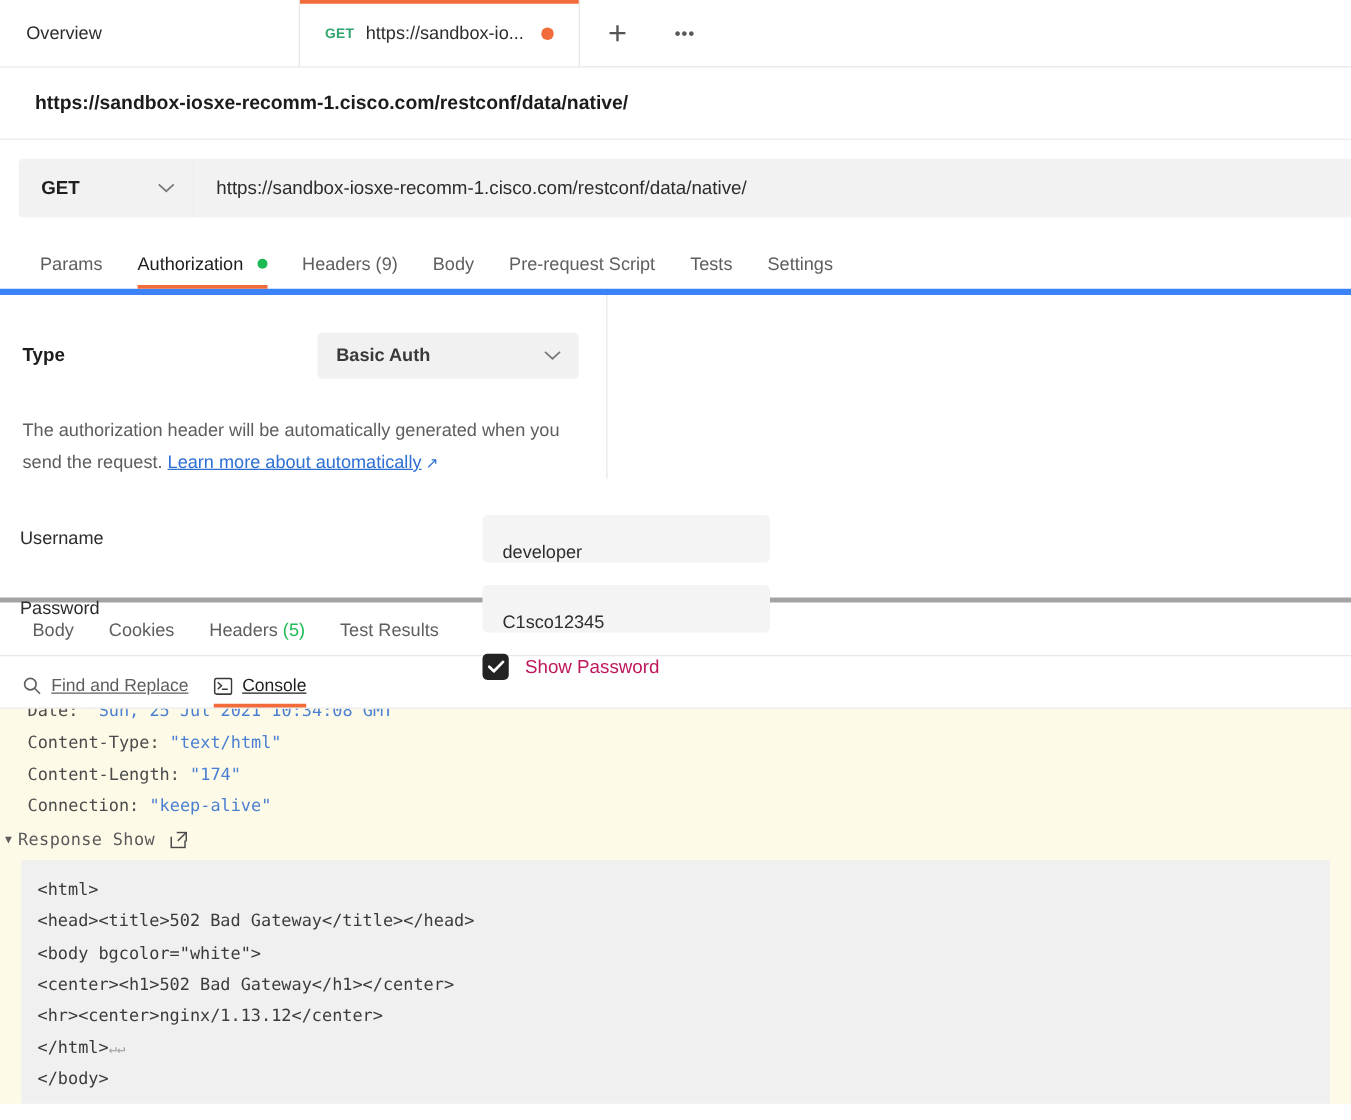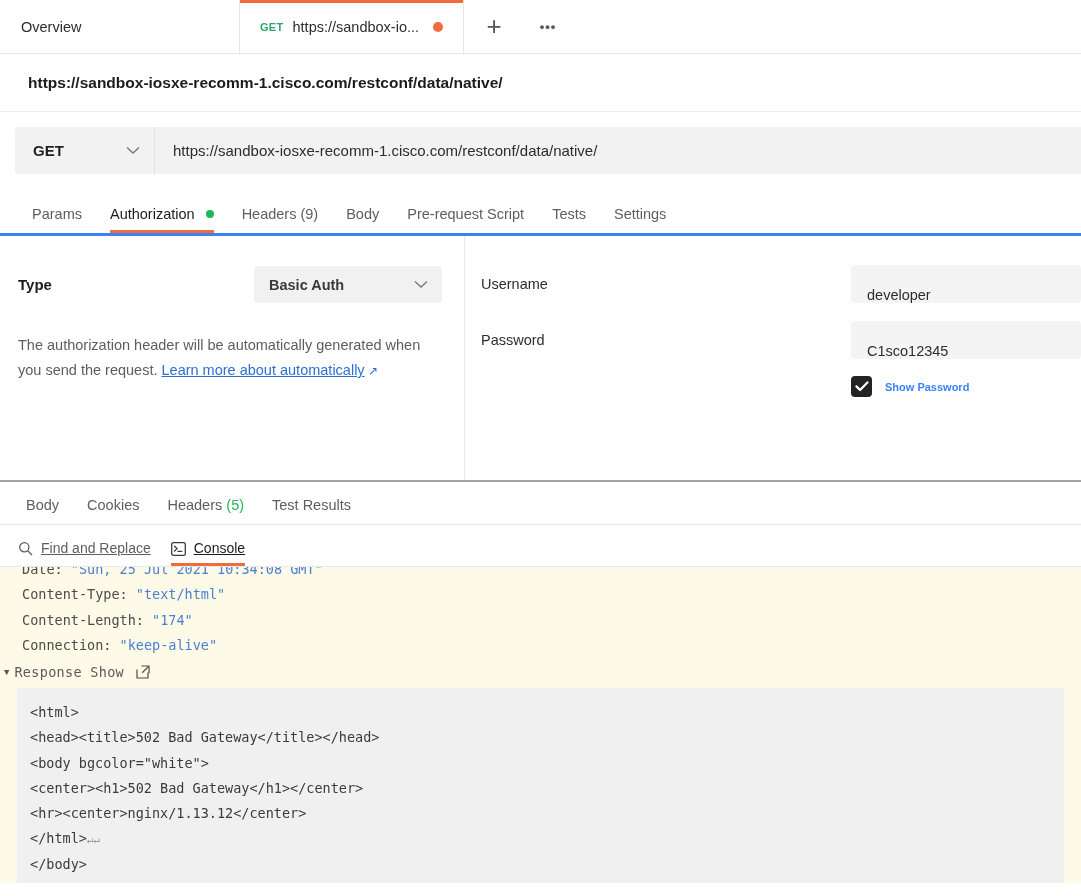--- a/index.html
+++ b/index.html
@@ -82,21 +82,21 @@
     display: flex; align-items: center;
     padding: 0 18px;
     font-size: 15px; color: #2d2d2d;
   }
 
   
   .reqtabs {
     display: flex; align-items: flex-end;
     height: 44px; margin-top: 18px;
     padding-left: 18px;
-    border-bottom: 3px solid #3b82f6;
+    border-bottom: 5px solid #3b82f6;
   }
   .rtab {
     position: relative;
     font-size: 14.5px; color: #5e5e5e;
     padding: 0 14px 11px 14px;
     white-space: nowrap;
   }
   .rtab.active { color: #1c1c1c; }
   .rtab.active::after {
     content: ""; position: absolute;
@@ -105,21 +105,22 @@
   }
   .green-dot {
     display: inline-block; width: 8px; height: 8px;
     border-radius: 50%; background: #1db954; margin-left: 7px;
     vertical-align: 1px;
   }
 
   
   .authpanel {
     display: flex; height: 246px;
-    border-bottom: 2px solid #a3a3a3;
+    border-bottom: 4px solid #a3a3a3;
+    flex-direction: column;
   }
   .auth-left {
     width: 486px; padding: 30px 22px 0 18px;
     border-right: 1px solid #e8e8e8;
   }
   .auth-type-row { display: flex; align-items: center; }
   .auth-type-label {
     font-size: 15px; font-weight: bold; color: #1c1c1c;
     width: 236px;
   }
@@ -149,21 +150,21 @@
     border-radius: 4px; display: flex; align-items: flex-end;
     padding: 0 16px; font-size: 14.5px; color: #2d2d2d;
   }
   .showpw-row { display: flex; align-items: center; padding-left: 370px; margin-top: 4px; }
   .cbox {
     width: 21px; height: 21px; border-radius: 4px;
     background: #232323; display: flex; align-items: center; justify-content: center;
     flex: none;
   }
   .cbox svg { display: block; }
-  .showpw-label { font-size: 11px; color: #3b82f6; margin-left: 13px; font-weight: bold; }
+  .showpw-label { font-size: 15px; color: #be185d; margin-left: 13px; }
 
   
   .resptabs {
     display: flex; align-items: flex-end;
     height: 43px; padding-left: 12px;
     border-bottom: 1px solid #e8e8e8;
   }
   .resptabs .rtab { padding-bottom: 11px; }
   .count-green { color: #1db954; }
 

